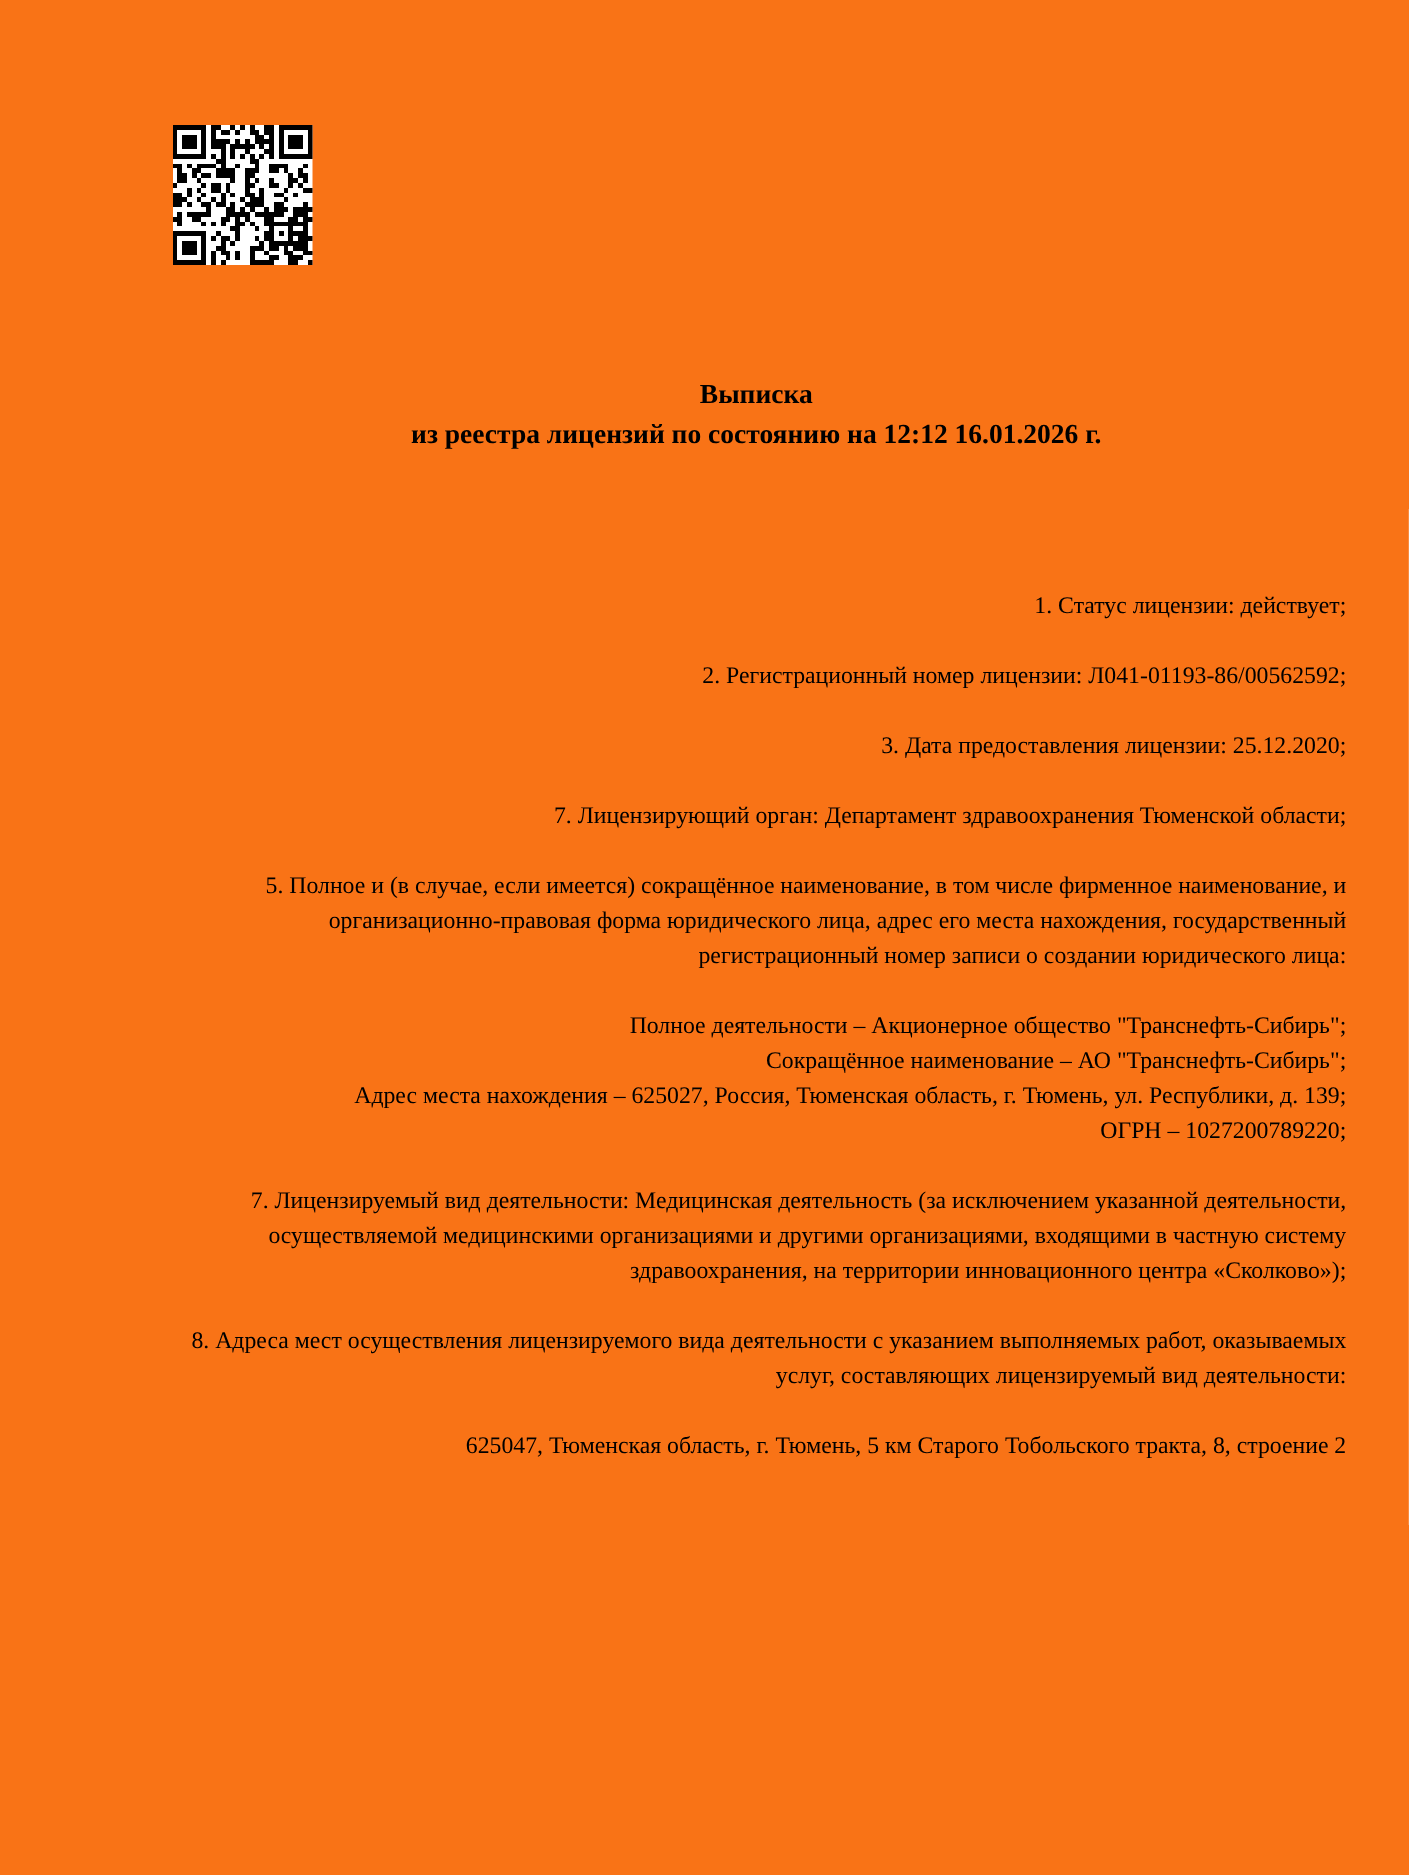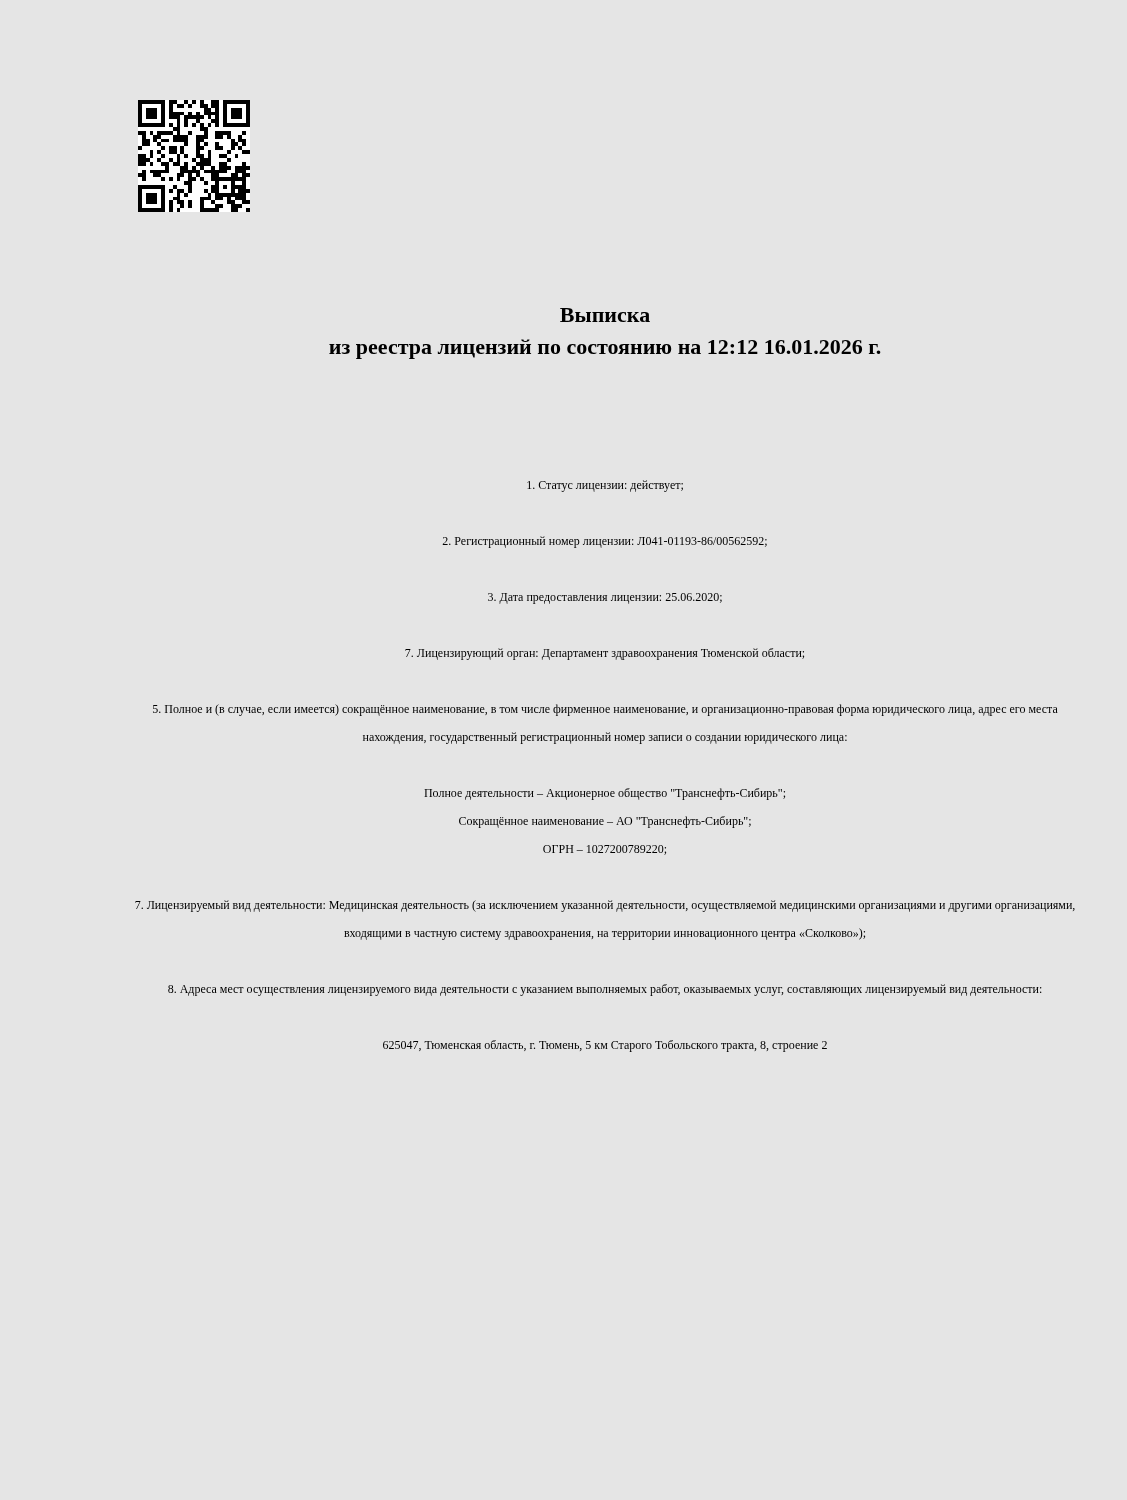--- a/index.html
+++ b/index.html
@@ -5,21 +5,21 @@
   html, body { margin: 0; padding: 0; }
   body {
     width: 1127px; height: 1500px;
     background: #ffffff;
     color: #000000;
     font-family: "Liberation Serif", serif;
   }
   .page {
     position: relative;
     width: 1127px; height: 1500px;
-    background: #e5e5e5;
+    background: #f97316;
     overflow: hidden;
   }
   .qr {
     position: absolute;
     left: 138px; top: 100px;
     width: 112px; height: 112px;
   }
   .qr svg { display: block; width: 112px; height: 112px; }
   .title-block {
     position: absolute;
@@ -34,23 +34,23 @@
     position: absolute;
     left: 133px; right: 50px; top: 393px;
     text-align: right;
     font-size: 17px;
     line-height: 24px;
   }
   .doc-body {
     position: absolute;
     left: 133px; top: 471px;
     width: 944px;
-    font-size: 12px;
+    font-size: 19px;
     line-height: 28px;
-    text-align: center;
+    text-align: right;
   }
   .para { margin: 0 0 28px 0; }
   .para:last-child { margin-bottom: 16px; }
 </style>
 </head>
 <body>
 
 <div class="page">
 
   <div class="qr">
@@ -467,26 +467,27 @@
 
   <div class="title-block">
     <div>Выписка</div>
     <div>из реестра лицензий по состоянию на 12:12 16.01.2026 г.</div>
   </div>
 
 
   <div class="doc-body" id="paragraphs">
       <div class="para">1. Статус лицензии: действует;</div>
       <div class="para">2. Регистрационный номер лицензии: Л041-01193-86/00562592;</div>
-      <div class="para">3. Дата предоставления лицензии: 25.06.2020;</div>
+      <div class="para">3. Дата предоставления лицензии: 25.12.2020;</div>
       <div class="para">7. Лицензирующий орган: Департамент здравоохранения Тюменской области;</div>
       <div class="para">5. Полное и (в случае, если имеется) сокращённое наименование, в том числе фирменное наименование, и организационно-правовая форма юридического лица, адрес его места нахождения, государственный регистрационный номер записи о создании юридического лица:</div>
       <div class="para">
         <div>Полное деятельности – Акционерное общество "Транснефть-Сибирь";</div>
         <div>Сокращённое наименование – АО "Транснефть-Сибирь";</div>
+        <div>Адрес места нахождения – 625027, Россия, Тюменская область, г. Тюмень, ул. Республики, д. 139;</div>
         <div>ОГРН – 1027200789220;</div>
       </div>
       <div class="para">7. Лицензируемый вид деятельности: Медицинская деятельность (за исключением указанной деятельности, осуществляемой медицинскими организациями и другими организациями, входящими в частную систему здравоохранения, на территории инновационного центра «Сколково»);</div>
       <div class="para">8. Адреса мест осуществления лицензируемого вида деятельности с указанием выполняемых работ, оказываемых услуг, составляющих лицензируемый вид деятельности:</div>
       <div class="para">625047, Тюменская область, г. Тюмень, 5 км Старого Тобольского тракта, 8, строение 2</div>
     </div>
 
 </div>
 
 </body></html>

